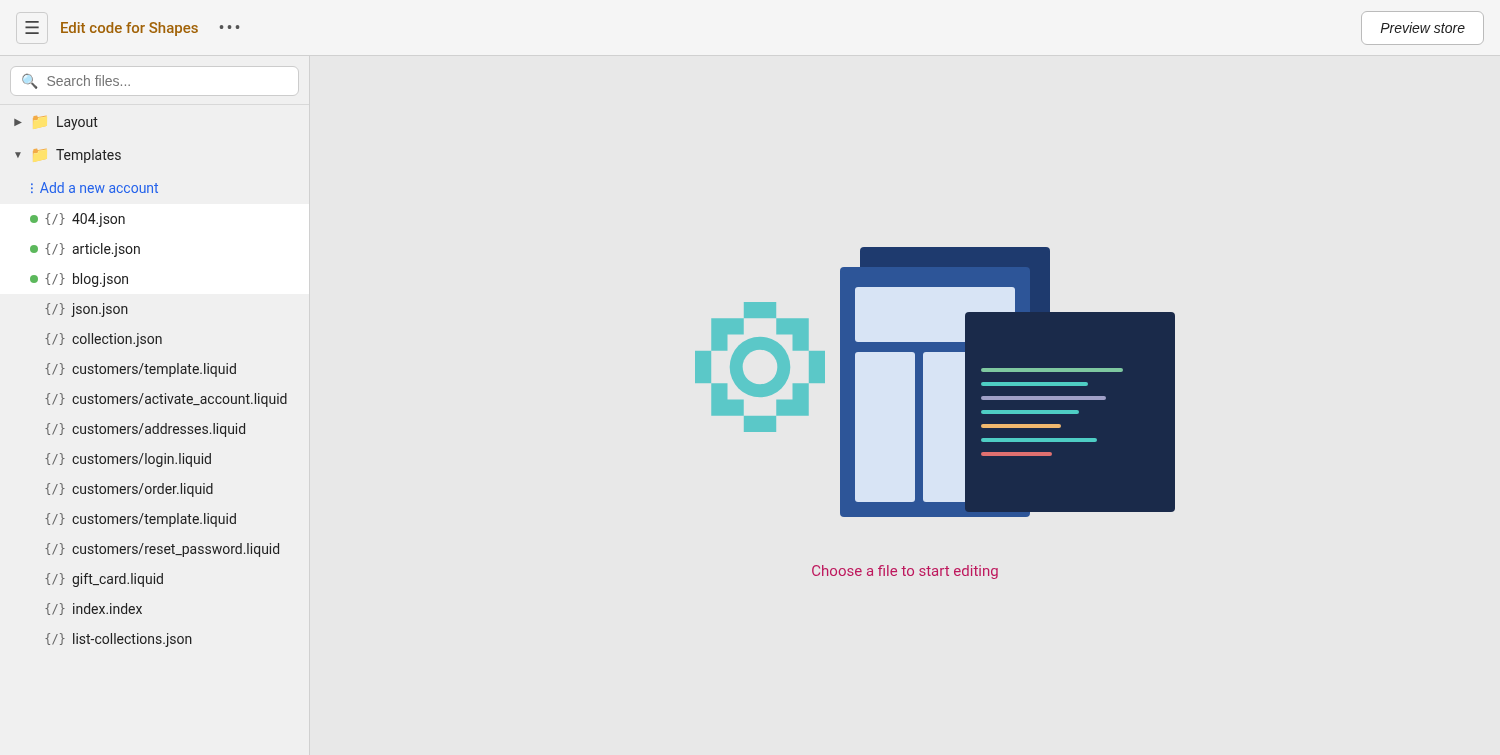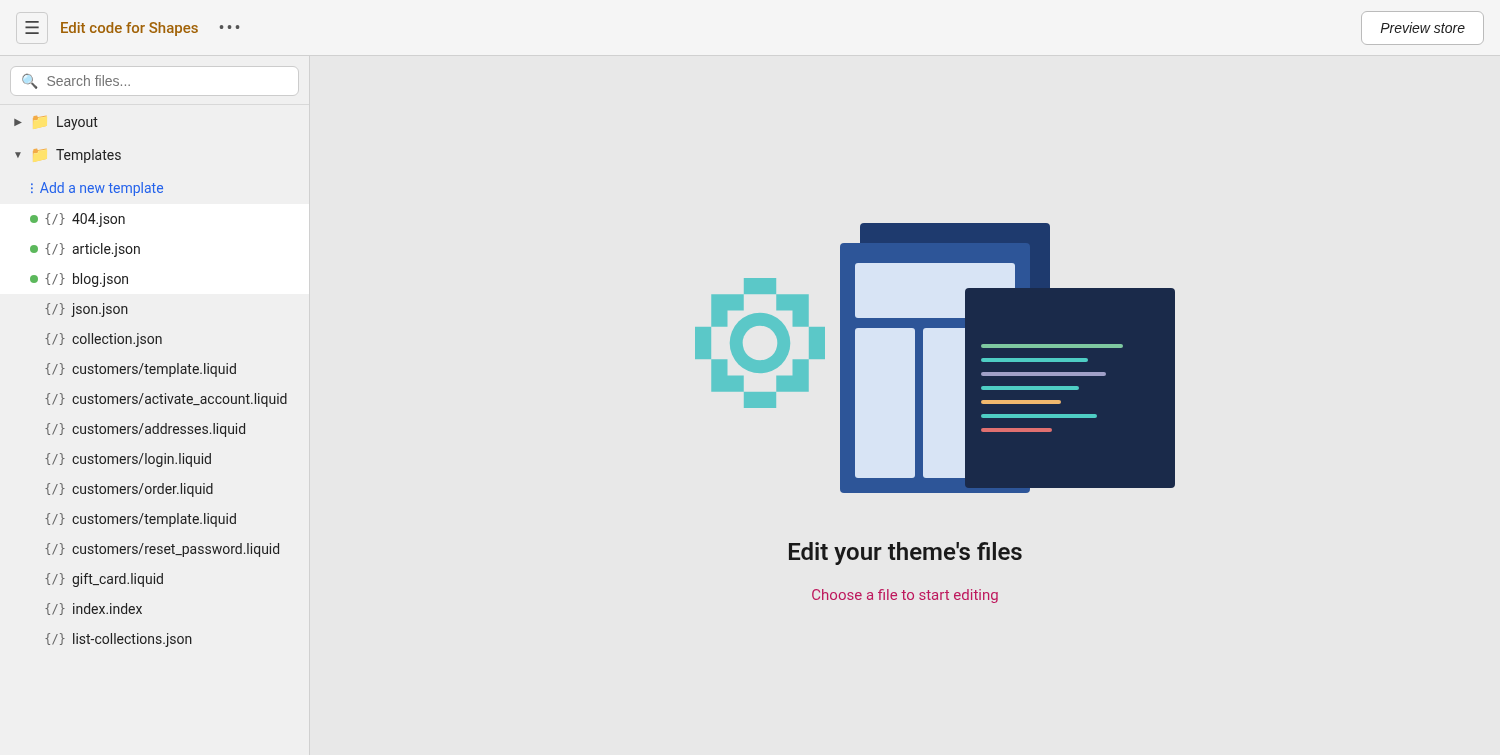--- a/index.html
+++ b/index.html
@@ -114,21 +114,21 @@
         </div>
 
         <div class="tree-item">
           <span class="arrow">▼</span>
           <span class="folder-icon">📁</span>
           <span class="tree-item-label">Templates</span>
         </div>
 
         <div class="add-template">
           <span class="dashed-icon">⁝</span>
-          <span>Add a new template</span>
+          <span>Add a new account</span>
         </div>
 
         <div id="file-list">
             <div class="tree-item child-item active">
               <span class="dot green"></span>
               <span class="file-icon">{/}</span>
               <span class="tree-item-label">404.json</span>
             </div>
             <div class="tree-item child-item active">
               <span class="dot green"></span>
@@ -251,16 +251,15 @@
           <div class="code-line" style="background-color: rgb(78, 205, 196); width: 60%;"></div>
           <div class="code-line" style="background-color: rgb(160, 160, 200); width: 70%;"></div>
           <div class="code-line" style="background-color: rgb(78, 205, 196); width: 55%;"></div>
           <div class="code-line" style="background-color: rgb(240, 184, 110); width: 45%;"></div>
           <div class="code-line" style="background-color: rgb(78, 205, 196); width: 65%;"></div>
           <div class="code-line" style="background-color: rgb(224, 112, 112); width: 40%;"></div>
         </div>
 
     </div>
 
-    <div class="content-title">Edit your theme's files</div>
     <div class="content-subtitle">Choose a file to start editing</div>
   </div>
 </div>
 
 </body></html>

